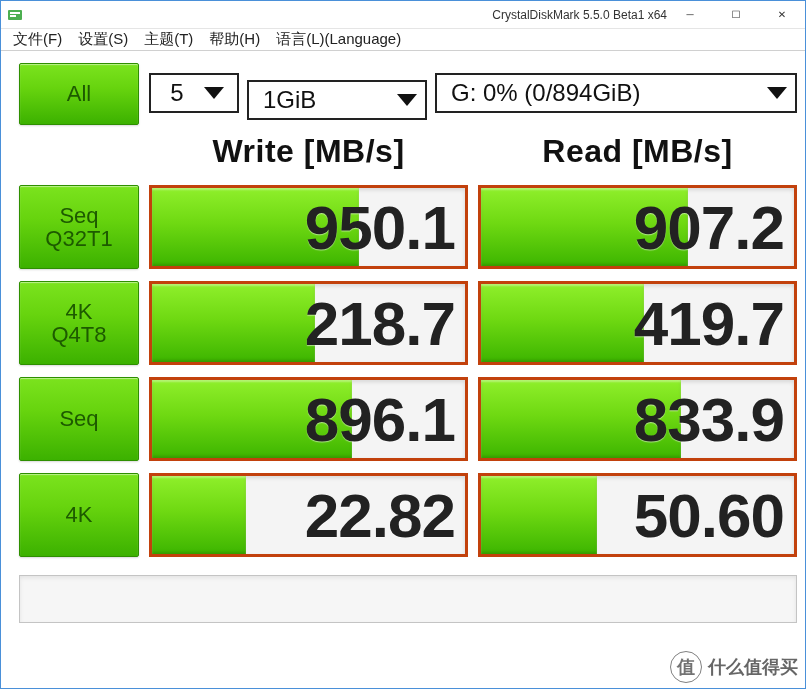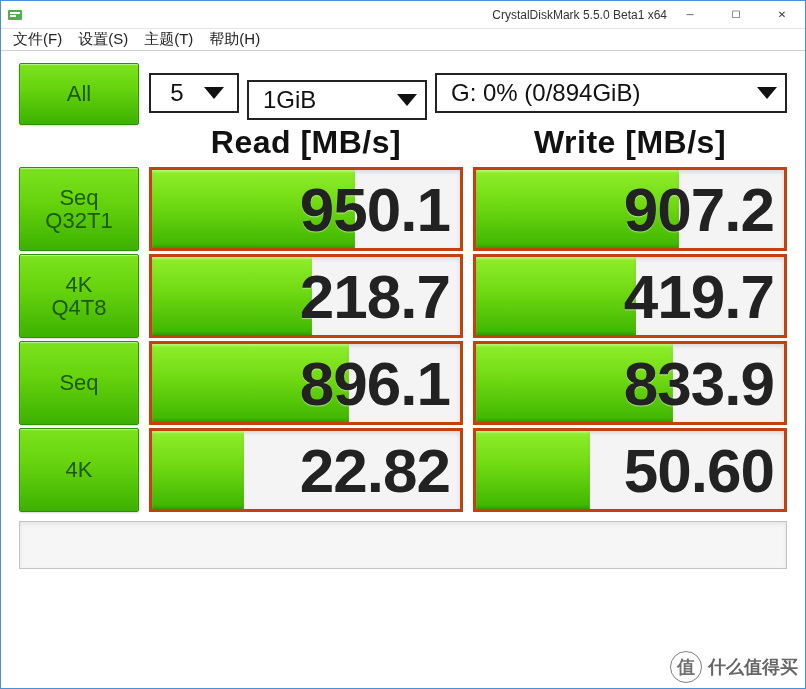--- a/index.html
+++ b/index.html
@@ -53,24 +53,24 @@
     padding: 0 4px;
     font-size: 15px;
     color: #222;
     border-bottom: 1px solid #d0d0d0;
     background: #fff;
   }
   .menubar span { padding: 2px 8px; }
 
   .content {
     flex: 1;
-    padding: 12px 18px 8px 18px;
+    padding: 12px 8px 8px 18px;
     display: flex;
     flex-direction: column;
-    gap: 3px;
+    gap: 12px;
   }
 
   .top-row {
     display: flex;
     gap: 10px;
     align-items: stretch;
     height: 52px;
   }
 
   .green-btn {
@@ -223,20 +223,21 @@
       <div class="win-btn">☐</div>
       <div class="win-btn close">✕</div>
     </div>
   </div>
 
   <div class="menubar">
     <span>文件(F)</span>
     <span>设置(S)</span>
     <span>主题(T)</span>
     <span>帮助(H)</span>
+    <span>语言(L)(Language)</span>
   </div>
 
   <div class="content">
 
     <div class="top-row">
       <div class="green-btn" style="height:62px;">
         <span>All</span>
       </div>
       <div class="selects-row">
         <div class="sel count">
@@ -249,22 +250,22 @@
         </div>
         <div class="sel drive">
           <span>G: 0% (0/894GiB)</span>
           <span class="chev"></span>
         </div>
       </div>
     </div>
 
     <div class="header-row">
       <div class="header-spacer"></div>
+      <div class="col-head">Write [MB/s]</div>
       <div class="col-head">Read [MB/s]</div>
-      <div class="col-head">Write [MB/s]</div>
     </div>
 
     <div class="test-row">
       <div class="green-btn">
         <span class="l1">Seq</span>
         <span class="l2">Q32T1</span>
       </div>
       <div class="value-box">
         <div class="bar" style="--pct:66%"></div>
         <span class="val">950.1</span>

